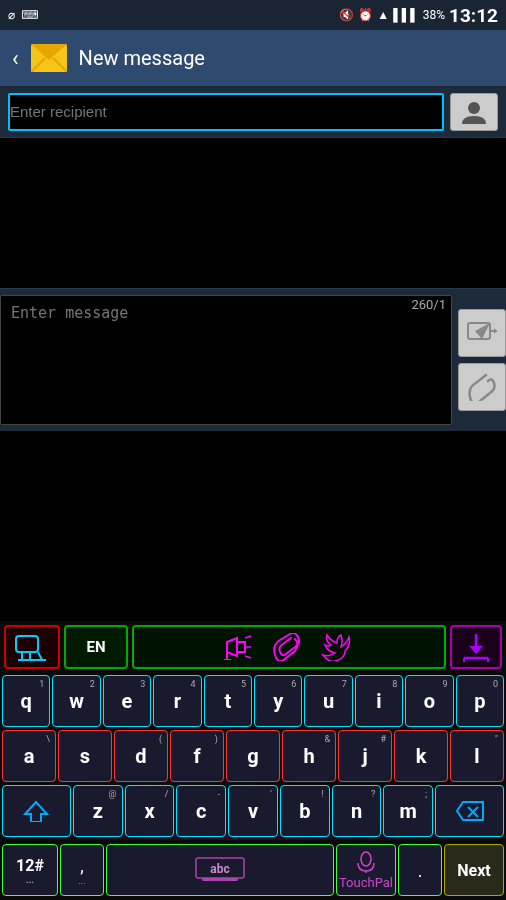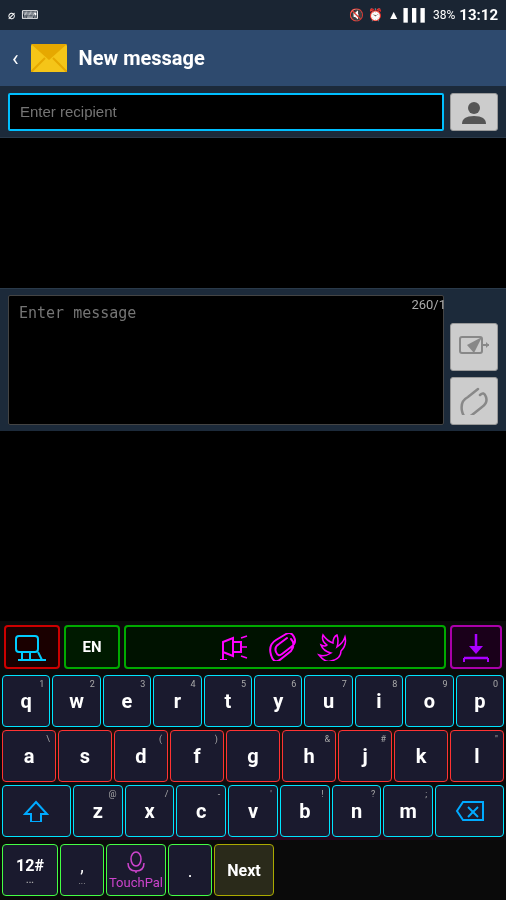--- a/index.html
+++ b/index.html
@@ -42,21 +42,21 @@
       font-size: 22px;
       cursor: pointer;
     }
     .header-icon {
       width: 36px;
       height: 28px;
     }
     .header-title {
       color: #fff;
       font-size: 20px;
-      font-weight: 700;
+      font-weight: 400;
     }
 
     
     .recipient-row {
       width: 100%;
       height: 52px;
       background: #1c2a3a;
       display: flex;
       align-items: center;
       padding: 6px 8px;
@@ -64,21 +64,21 @@
       border-bottom: 1px solid #2a3a4a;
     }
     .recipient-input {
       flex: 1;
       height: 38px;
       background: #000;
       border: 2px solid #00bfff;
       border-radius: 2px;
       color: #fde047;
       font-size: 15px;
-      padding: 0 10px;
+      padding: 0 0;
       outline: none;
     }
     .contact-btn {
       width: 48px;
       height: 38px;
       background: #ccc;
       border: 1px solid #999;
       border-radius: 3px;
       display: flex;
       align-items: center;
@@ -146,21 +146,21 @@
       align-items: center;
       justify-content: center;
       cursor: pointer;
     }
     .kb-tool-btn.gesture {
       width: 56px;
       border: 2px solid #cc0000;
       background: #1a0000;
     }
     .kb-tool-btn.lang {
-      width: 56px;
+      width: 64px;
       border: 2px solid #00aa00;
       background: #001a00;
       color: #fff;
       font-size: 14px;
       font-weight: bold;
     }
     .kb-tool-btn.center-group {
       flex: 1;
       border: 2px solid #00aa00;
       background: #001200;
@@ -287,21 +287,21 @@
   <div class="status-left">
     <span>⌀</span>
     <span>⌨</span>
   </div>
   <div class="status-right">
     <span>🔇</span>
     <span>⏰</span>
     <span>▲</span>
     <span>▌▌▌</span>
     <span>38%</span>
-    <span style="font-weight:bold;font-size:15px;">13:12</span>
+    <span style="font-weight:bold;font-size:19px;">13:12</span>
   </div>
 </div>
 
 <div class="header">
   <span class="header-back">‹</span>
 
   <svg class="header-icon" viewBox="0 0 36 28" xmlns="http://www.w3.org/2000/svg">
     <rect x="0" y="0" width="36" height="28" rx="2" fill="#f5c518"></rect>
     <polygon points="0,0 18,16 36,0" fill="#e6a800"></polygon>
     <line x1="0" y1="28" x2="14" y2="14" stroke="#e6a800" stroke-width="2"></line>
@@ -315,21 +315,21 @@
   <div class="contact-btn">
     <svg width="28" height="28" viewBox="0 0 28 28">
       <circle cx="14" cy="10" r="6" fill="#555"></circle>
       <path d="M2 26 Q2 18 14 18 Q26 18 26 26 Z" fill="#555"></path>
     </svg>
   </div>
 </div>
 
 <div class="message-body"></div>
 
-<div style="position:relative; background:#1c2a3a; display:flex; align-items:flex-end; padding:6px 8px; gap:6px; border-top:1px solid #2a3a4a;">
+<div style="position:relative; background:#1c2a3a; display:flex; align-items:center; padding:6px 0; gap:6px; border-top:1px solid #2a3a4a;">
   <textarea class="message-textarea" placeholder="Enter message" style=""></textarea>
   <div style="position:absolute; top:8px; right:60px; color:#aaa; font-size:13px;">260/1</div>
   <div class="side-buttons">
     <div class="side-btn">
 
       <svg width="30" height="26" viewBox="0 0 30 26">
         <rect x="1" y="3" width="22" height="16" rx="2" fill="none" stroke="#888" stroke-width="2"></rect>
         <polygon points="8,11 15,19 23,3" fill="#888"></polygon>
         <line x1="23" y1="11" x2="30" y2="11" stroke="#888" stroke-width="2"></line>
         <polygon points="27,8 30,11 27,14" fill="#888"></polygon>
@@ -443,20 +443,28 @@
 
   <div class="kb-bottom">
     <div class="bottom-key num">
       <span>12#</span>
       <span style="font-size:9px;color:#aaa;">...</span>
     </div>
     <div class="bottom-key comma">
       <span>,</span>
       <span style="font-size:9px;color:#aaa;">...</span>
     </div>
+    <div class="bottom-key abc-style">
+
+      <svg width="52" height="28" viewBox="0 0 52 28">
+        <rect x="2" y="2" width="48" height="20" rx="2" fill="none" stroke="#aa44aa" stroke-width="1.5"></rect>
+        <text x="26" y="17" text-anchor="middle" fill="#cc88cc" font-size="12" font-weight="bold">abc</text>
+        <rect x="8" y="22" width="36" height="3" rx="1" fill="#aa44aa"></rect>
+      </svg>
+    </div>
     <div class="bottom-key mic">
       <svg width="22" height="22" viewBox="0 0 22 22">
         <ellipse cx="11" cy="8" rx="5" ry="7" fill="none" stroke="#cc44cc" stroke-width="1.5"></ellipse>
         <path d="M3 12 Q3 20 11 20 Q19 20 19 12" fill="none" stroke="#cc44cc" stroke-width="1.5"></path>
         <line x1="11" y1="20" x2="11" y2="24" stroke="#cc44cc" stroke-width="1.5"></line>
       </svg>
       <span style="font-size:13px;color:#cc44cc;">TouchPal</span>
     </div>
     <div class="bottom-key period">
       <span>.</span>

